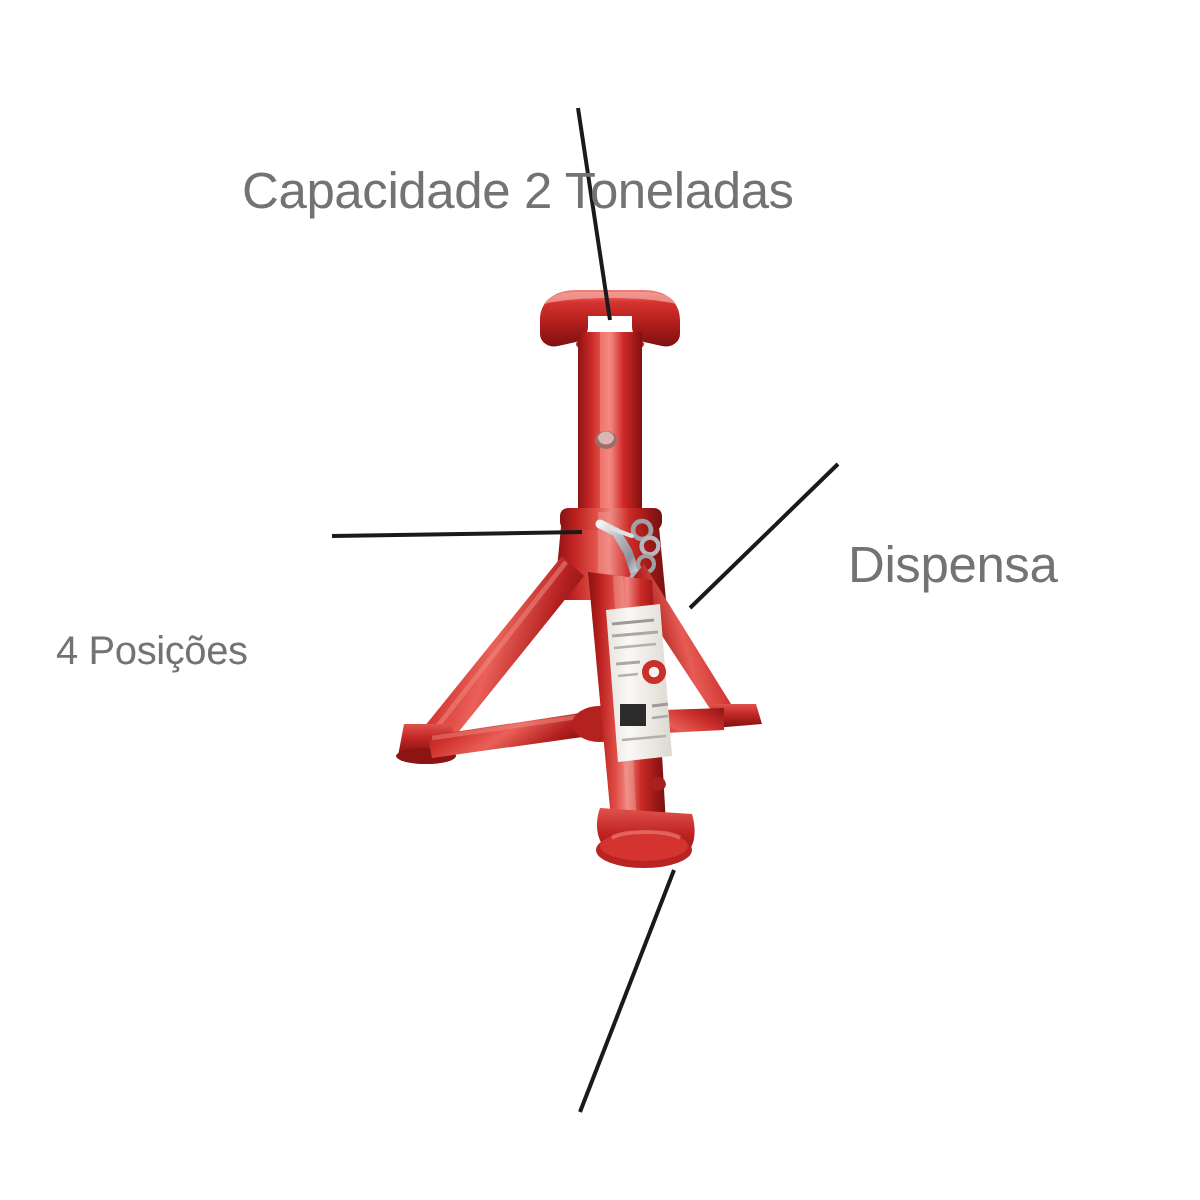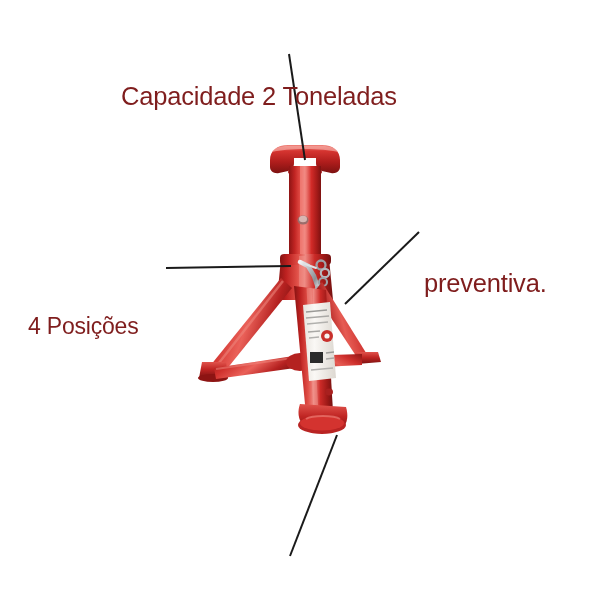--- a/index.html
+++ b/index.html
@@ -15,38 +15,38 @@
     overflow: hidden;
     font-family: "Liberation Sans", sans-serif;
     color: #1d1d1d;
   }
 
   
   .callout {
     position: absolute;
     font-family: "Liberation Sans", sans-serif;
     font-weight: 400;
-    color: #7f1d1d;
+    color: #737373;
     white-space: pre;
     letter-spacing: -0.2px;
   }
   .callout-line {
     display: block;
   }
 
   #callout-capacity {
     left: 121px;
     top: 19px;
     font-size: 25.5px;
     line-height: 31px;
   }
   #callout-positions {
     left: 28px;
     top: 249px;
-    font-size: 23px;
+    font-size: 20px;
     line-height: 31px;
   }
   #callout-maintenance {
     left: 424px;
     top: 201px;
     font-size: 25.5px;
     line-height: 33px;
   }
   #callout-cost {
     left: 139px;
@@ -232,20 +232,20 @@
 
   <div class="callout" id="callout-capacity">
     <span class="callout-line">Capacidade 2 Toneladas</span>
   </div>
 
   <div class="callout" id="callout-positions">
     <span class="callout-line">4 Posições</span>
   </div>
 
   <div class="callout" id="callout-maintenance">
-    <span class="callout-line">preventiva.</span>
+    <span class="callout-line">Dispensa</span>
   </div>
 
   <div class="callout" id="callout-cost">
     
   </div>
 
 </div>
 
 </body></html>

